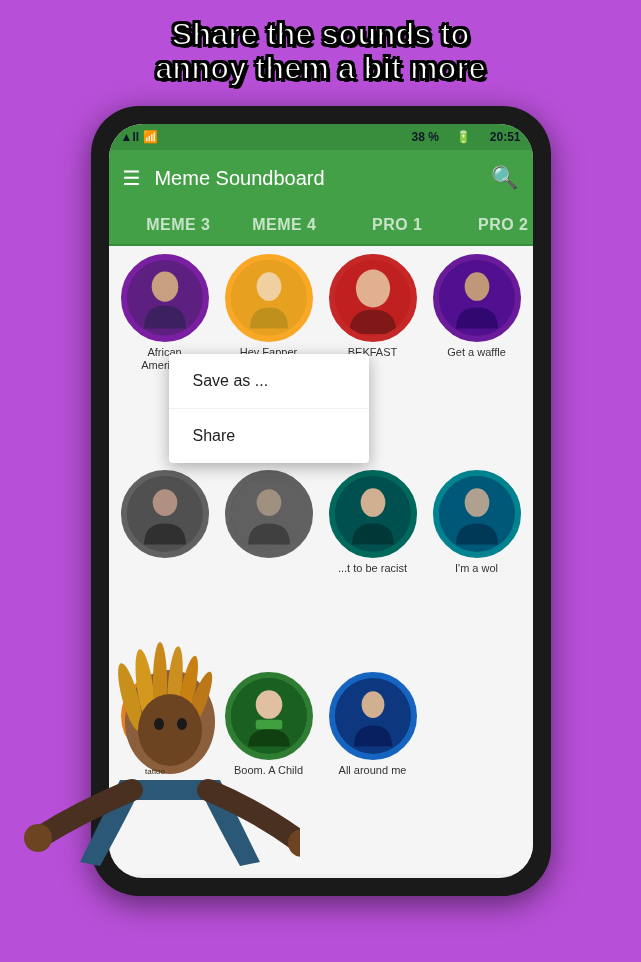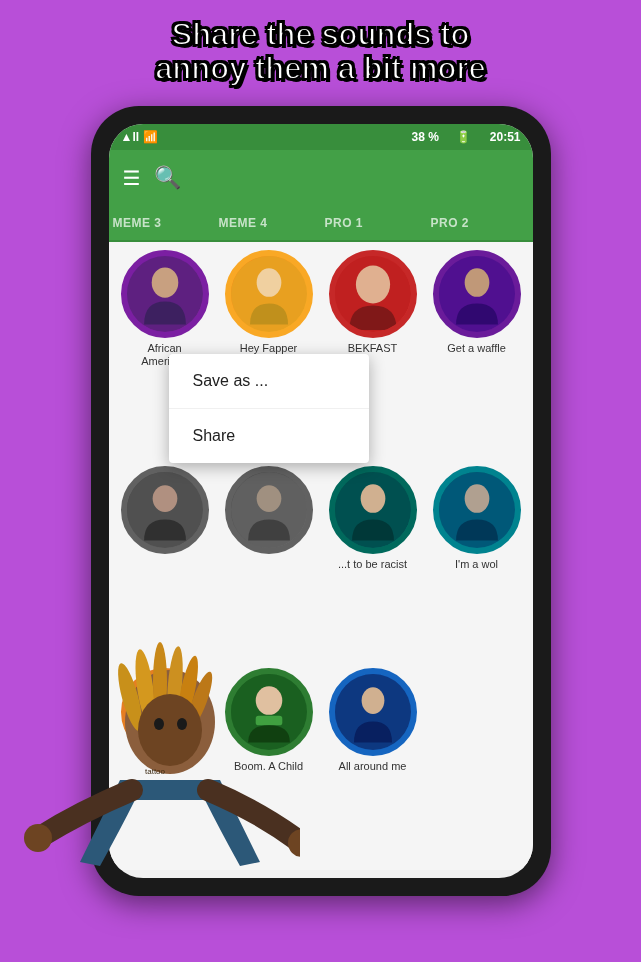--- a/index.html
+++ b/index.html
@@ -45,21 +45,21 @@
       height: 100%;
       background: #f0f0f0;
       border-radius: 34px;
       overflow: hidden;
       position: relative;
     }
 
     
     .status-bar {
       background: #388e3c;
-      color: #ffffff;
+      color: #0f172a;
       font-size: 12px;
       font-family: Arial, sans-serif;
       font-weight: bold;
       display: flex;
       justify-content: space-between;
       align-items: center;
       padding: 4px 12px;
       height: 26px;
     }
 
@@ -105,23 +105,23 @@
 
     
     .tabs {
       background: #43a047;
       display: flex;
       border-bottom: 2px solid #388e3c;
     }
 
     .tab {
       flex: 1;
-      text-align: left;
+      text-align: right;
       padding: 10px 4px;
-      font-size: 12px;
+      font-size: 16px;
       font-family: Arial, sans-serif;
       font-weight: bold;
       color: rgba(255,255,255,0.7);
       cursor: pointer;
       letter-spacing: 0.5px;
     }
 
     .tab.active {
       color: white;
       border-bottom: 3px solid white;
@@ -222,20 +222,21 @@
         </div>
         <div class="status-right">
           <span>38 %</span>
           <span>🔋</span>
           <span>20:51</span>
         </div>
       </div>
 
       <div class="app-bar">
         <span class="hamburger-icon">☰</span>
+        <span class="app-bar-title">Meme Soundboard</span>
         <span class="search-icon">🔍</span>
       </div>
 
       <div class="tabs">
         <div class="tab">MEME 3</div>
         <div class="tab">MEME 4</div>
         <div class="tab">PRO 1</div>
         <div class="tab">PRO 2</div>
       </div>
 

